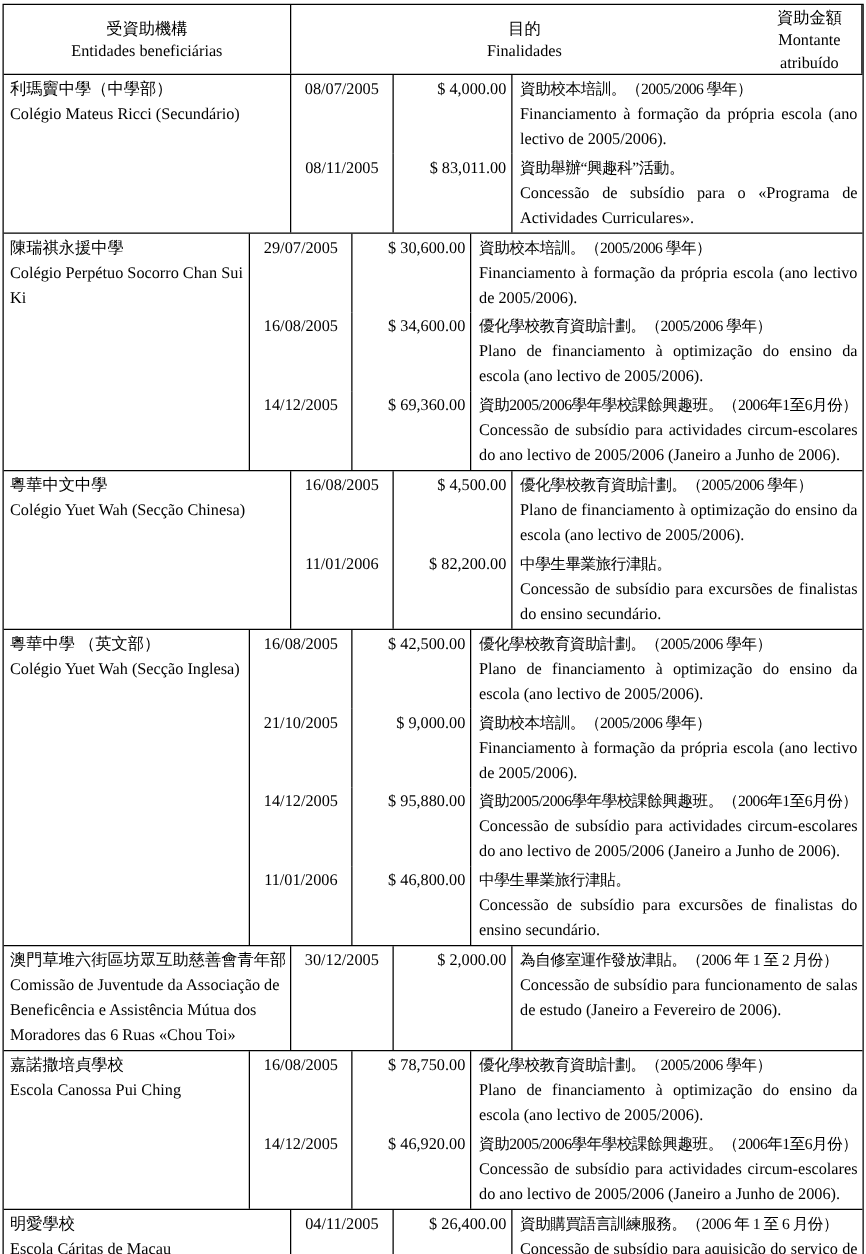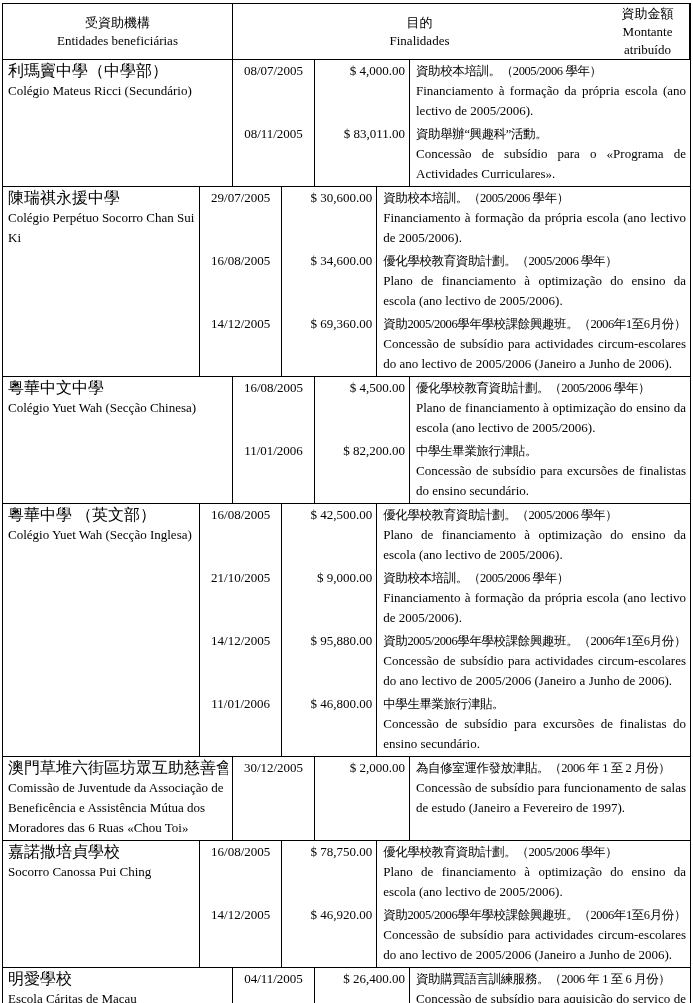--- a/index.html
+++ b/index.html
@@ -13,21 +13,21 @@
   .hrow { display:flex; height:56px; border-bottom:1px solid #000; }
   .hcell {
     display:flex; flex-direction:column; justify-content:center; align-items:center;
     text-align:center; line-height:18px; padding:1px 2px;
   }
   .brow { display:flex; border-bottom:1px solid #000; }
   .tbl .brow:last-child { border-bottom:1px solid #000; }
   .w1 { width:230px; } .w2 { width:82px; } .w3 { width:84px; } .w4 { flex:1; }
   .bdr { border-right:1px solid #000; }
   .c-entity { padding:1px 4px 2px 5px; line-height:20px; }
-  .entity-zh { white-space:nowrap; overflow:hidden; font-size:16px; }
+  .entity-zh { white-space:nowrap; overflow:hidden; font-size:13px; }
   .entries { flex:1; display:flex; flex-direction:column; }
   .entry { display:flex; }
   .entry:last-child { flex:1; }
   .c-date { text-align:center; padding-top:1px; line-height:20px; }
   .c-amt { text-align:right; padding:1px 4px 0 2px; line-height:20px;margin-left:11px; }
   .c-purpose { padding:1px 4px 2px 6px; line-height:20px; }
   .purpose-zh { white-space:nowrap; overflow:hidden; font-size:12.5px; letter-spacing:-0.4px; }
   .purpose-pt { text-align:justify; }
 </style>
 </head>
@@ -179,30 +179,30 @@
       <div class="c-entity w1 bdr">
         <div class="entity-zh">澳門草堆六街區坊眾互助慈善會青年部</div>
         <div class="entity-pt">Comissão de Juventude da Associação de Beneficência e Assistência Mútua dos Moradores das 6 Ruas «Chou Toi»</div>
       </div>
       <div class="entries">
         <div class="entry">
           <div class="c-date w2 bdr">30/12/2005</div>
           <div class="c-amt w3 bdr">$ 2,000.00</div>
           <div class="c-purpose w4">
             <div class="purpose-zh">為自修室運作發放津貼。（2006 年 1 至 2 月份）</div>
-            <div class="purpose-pt">Concessão de subsídio para funcionamento de salas de estudo (Janeiro a Fevereiro de 1997).</div>
+            <div class="purpose-pt">Concessão de subsídio para funcionamento de salas de estudo (Janeiro a Fevereiro de 2006).</div>
           </div>
         </div>
       </div>
     </div>
 
     <div class="brow">
       <div class="c-entity w1 bdr">
         <div class="entity-zh">嘉諾撒培貞學校</div>
-        <div class="entity-pt">Socorro Canossa Pui Ching</div>
+        <div class="entity-pt">Escola Canossa Pui Ching</div>
       </div>
       <div class="entries">
         <div class="entry">
           <div class="c-date w2 bdr">16/08/2005</div>
           <div class="c-amt w3 bdr">$ 78,750.00</div>
           <div class="c-purpose w4">
             <div class="purpose-zh">優化學校教育資助計劃。（2005/2006 學年）</div>
             <div class="purpose-pt">Plano de financiamento à optimização do ensino da escola (ano lectivo de 2005/2006).</div>
           </div>
         </div>

